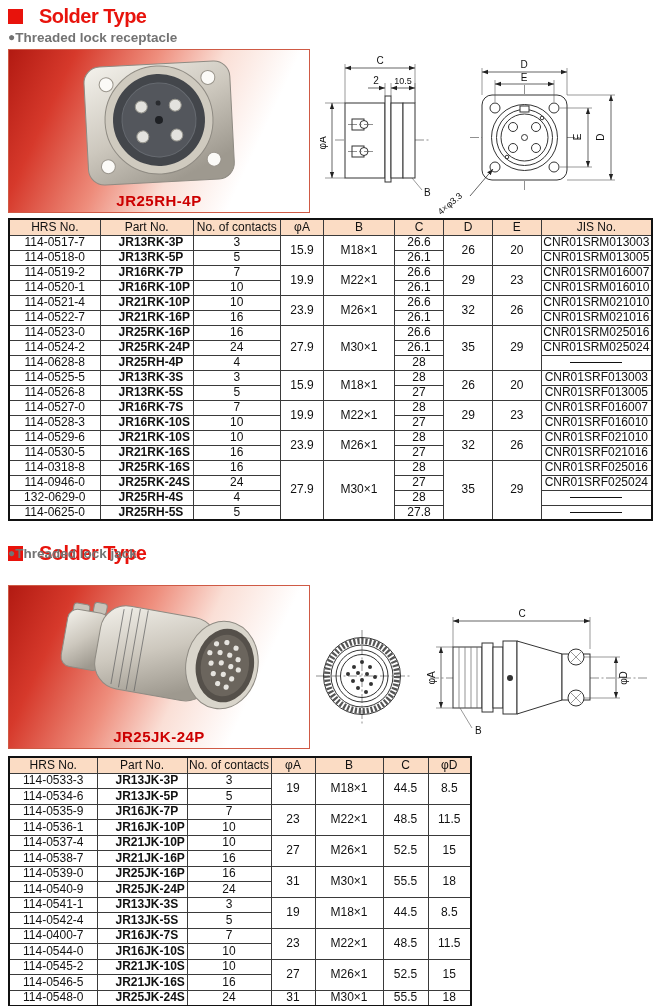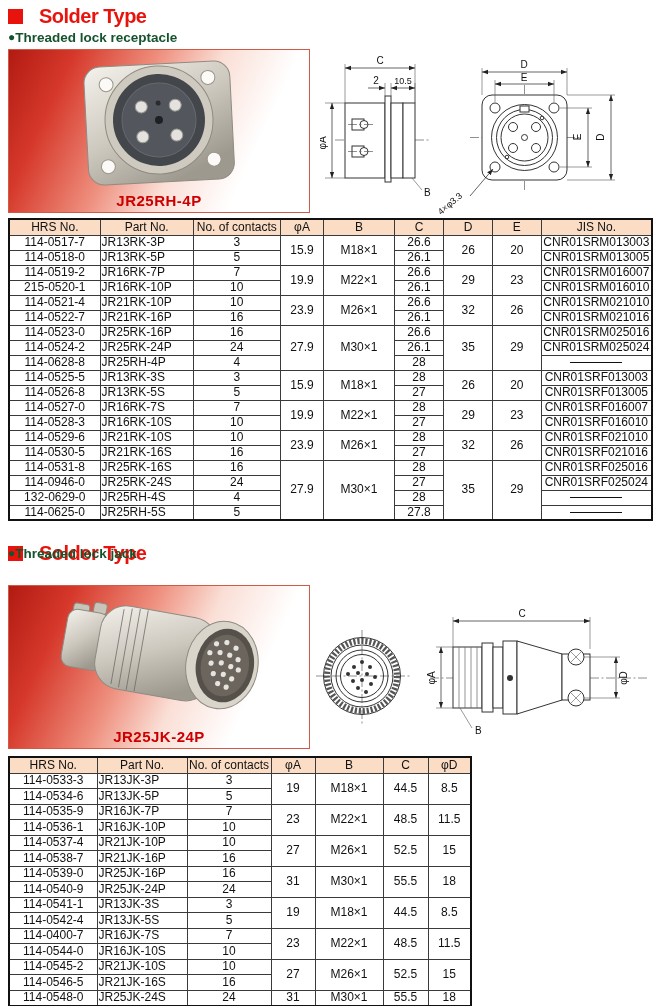--- a/index.html
+++ b/index.html
@@ -4,21 +4,21 @@
 <style>
   :root{ --red:#e8130c; --hdr-bg:#fbdcc4; --label-red:#cc0000; }
   *{box-sizing:border-box;}
   html,body{margin:0;padding:0;background:#fff;}
   body{font-family:"Liberation Sans","DejaVu Sans",sans-serif;color:#111;}
   #page{position:relative;width:661px;height:1006px;background:#fff;overflow:hidden;}
 
   .sec-title{position:absolute;left:8px;display:flex;align-items:center;gap:16px;}
   .sec-title .sq{width:15px;height:15px;background:var(--red);display:inline-block;}
   .sec-title .tt{font-size:20px;font-weight:bold;color:var(--red);letter-spacing:-0.5px;}
-  .sec-sub{position:absolute;left:8px;font-size:13.5px;font-weight:bold;color:#14532d;}
+  .sec-sub{position:absolute;left:8px;font-size:13.5px;font-weight:bold;color:#737373;}
   .sec-sub .blt{font-size:12px;vertical-align:1px;}
 
   .photo{position:absolute;left:8px;width:302px;height:164px;
          background:linear-gradient(115deg,#b21a12 0%,#d6392b 18%,#ee8d7c 40%,#fadfd6 58%,#ffffff 78%);
          border:1px solid #cf5a45;}
   .photo svg.art{position:absolute;left:50%;top:8px;transform:translateX(-50%);}
   .photo .plabel{position:absolute;left:0;right:0;bottom:3px;text-align:center;
          font-size:15px;font-weight:bold;color:var(--label-red);letter-spacing:0.5px;}
 
   svg text{font-family:"Liberation Sans","DejaVu Sans",sans-serif;}
@@ -28,21 +28,21 @@
   .lnf{stroke:#333;stroke-width:1;fill:none;}
   .ext{stroke:#555;stroke-width:0.6;fill:none;}
   .dim{stroke:#222;stroke-width:0.7;fill:none;}
   .cl{stroke:#444;stroke-width:0.6;fill:none;stroke-dasharray:9 2.5 2 2.5;}
   .thr{stroke:#666;stroke-width:0.7;}
 
   table.ptable{position:absolute;border-collapse:collapse;table-layout:fixed;
          border:2px solid #111;font-size:12px;}
   .ptable th,.ptable td{border:1px solid #3a3a3a;text-align:center;padding:0;height:15px;line-height:13px;}
   .ptable th{background:var(--hdr-bg);font-weight:normal;height:16px;}
-  .ptable td.c1{text-align:left;padding-left:1px;}
+  .ptable td.c1{text-align:left;padding-left:18px;font-weight:bold;}
   #t1{left:8px;top:218px;width:645px;}
   #t2{left:8px;top:756px;width:462px;}
   #t1 th.c0{width:88px}#t1 th.c1{width:90px}#t1 th.c2{width:84px}#t1 th.c3{width:42px}
   #t1 th.c4{width:68px}#t1 th.c5{width:48px}#t1 th.c6{width:47px}#t1 th.c7{width:47px}#t1 th.c8{width:107px}
   #t2 th.c0{width:88px}#t2 th.c1{width:90px}#t2 th.c2{width:84px}#t2 th.c3{width:44px}
   #t2 th.c4{width:68px}#t2 th.c5{width:45px}#t2 th.c6{width:43px}
   #t2 td{height:15.5px;}
   .dash{display:inline-block;width:52px;border-top:1.5px solid #111;vertical-align:middle;}
   .drawing{position:absolute;}
 </style>
@@ -204,21 +204,21 @@
           <td class="c1">JR16RK-7P</td>
           <td class="c2">7</td>
           <td class="c3" rowspan="2">19.9</td>
           <td class="c4" rowspan="2">M22×1</td>
           <td class="c5">26.6</td>
           <td class="c6" rowspan="2">29</td>
           <td class="c7" rowspan="2">23</td>
           <td class="c8">CNR01SRM016007</td>
         </tr>
         <tr>
-          <td class="c0">215-0520-1</td>
+          <td class="c0">114-0520-1</td>
           <td class="c1">JR16RK-10P</td>
           <td class="c2">10</td>
           <td class="c5">26.1</td>
           <td class="c8">CNR01SRM016010</td>
         </tr>
         <tr>
           <td class="c0">114-0521-4</td>
           <td class="c1">JR21RK-10P</td>
           <td class="c2">10</td>
           <td class="c3" rowspan="2">23.9</td>
@@ -308,21 +308,21 @@
           <td class="c8">CNR01SRF021010</td>
         </tr>
         <tr>
           <td class="c0">114-0530-5</td>
           <td class="c1">JR21RK-16S</td>
           <td class="c2">16</td>
           <td class="c5">27</td>
           <td class="c8">CNR01SRF021016</td>
         </tr>
         <tr>
-          <td class="c0">114-0531-8</td>
+          <td class="c0">114-0318-8</td>
           <td class="c1">JR25RK-16S</td>
           <td class="c2">16</td>
           <td class="c3" rowspan="4">27.9</td>
           <td class="c4" rowspan="4">M30×1</td>
           <td class="c5">28</td>
           <td class="c6" rowspan="4">35</td>
           <td class="c7" rowspan="4">29</td>
           <td class="c8">CNR01SRF025016</td>
         </tr>
         <tr>

